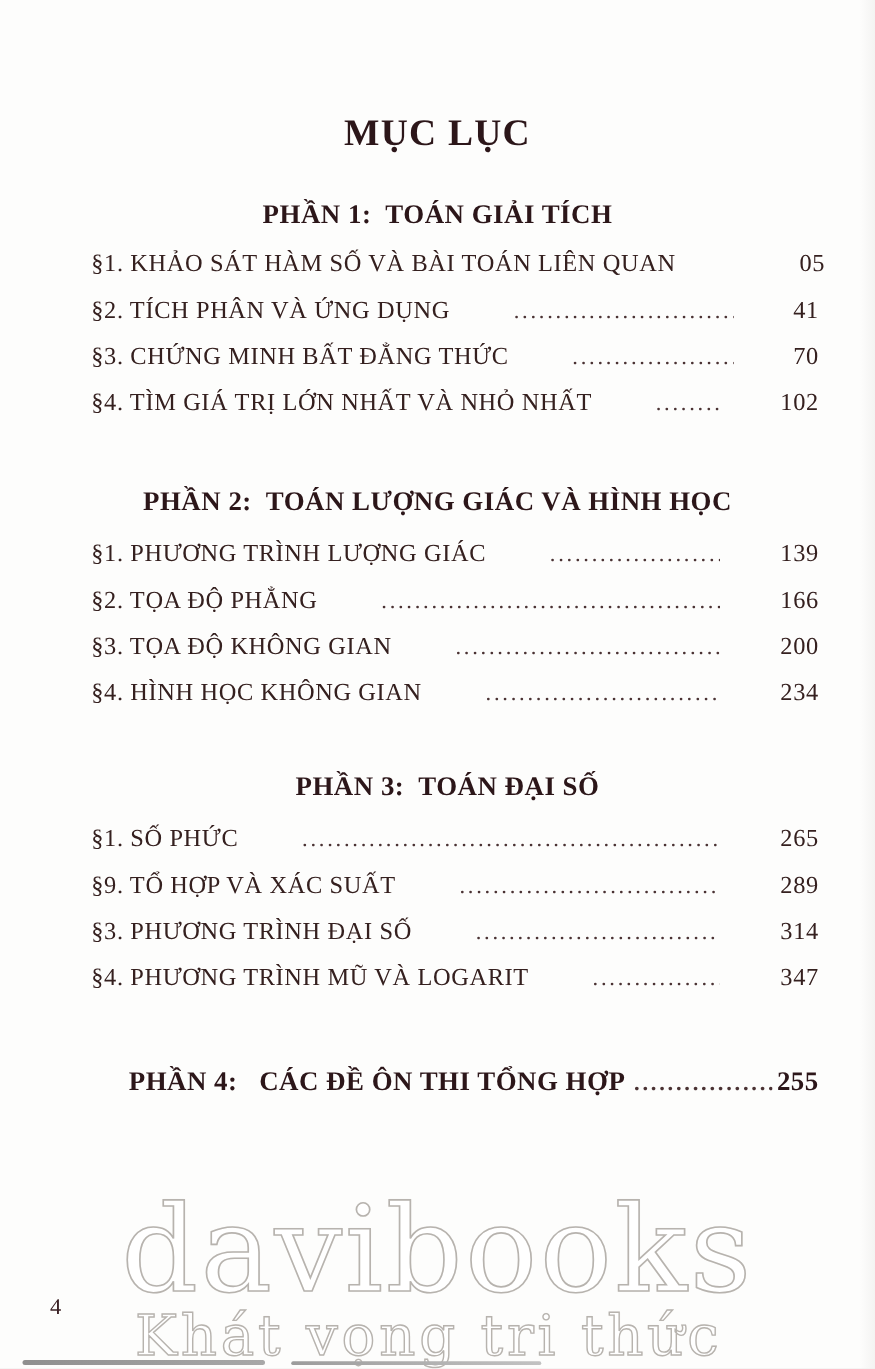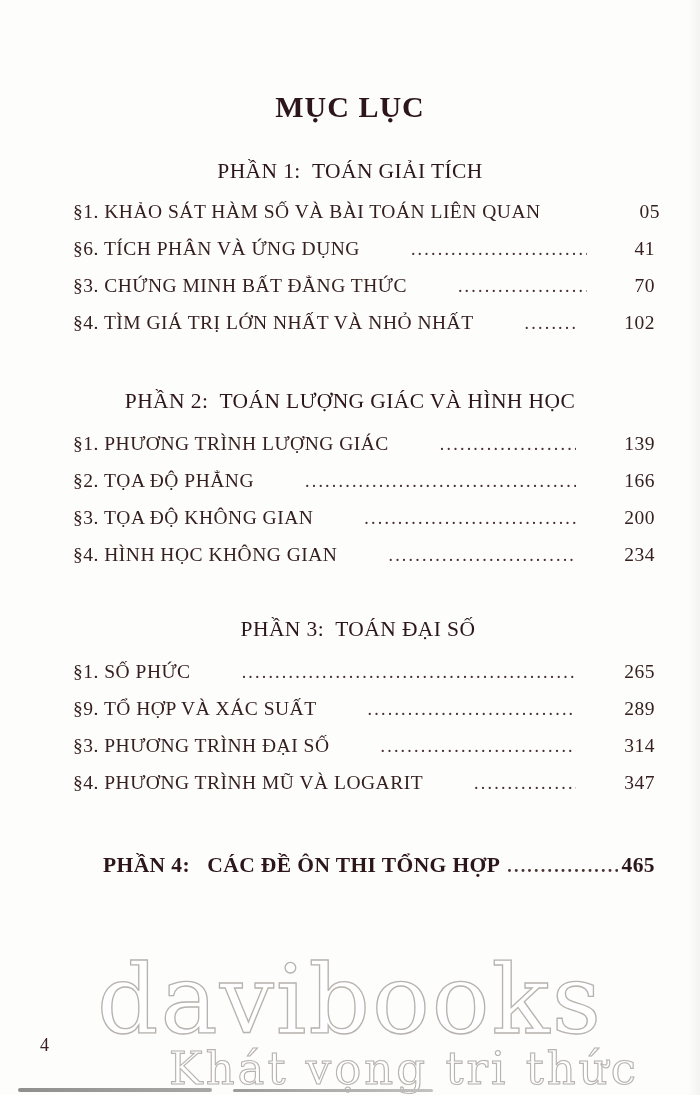--- a/index.html
+++ b/index.html
@@ -22,21 +22,21 @@
     letter-spacing: 1px;
     color: #2c1619;
     white-space: pre;
   }
   .section-heading {
     position: absolute;
     left: 0; right: 0;
     margin: 0;
     text-align: center;
     font-size: 21.5px;
-    font-weight: normal;
+    font-weight: bold;
     letter-spacing: 0.4px;
     color: #2c1619;
     white-space: pre;
   }
   .h-p1 { top: 159px; }
   .h-p2 { top: 389px; }
   .h-p3 { top: 617px; margin-left: 16px; }
   .entries {
     position: absolute;
     left: 73px; right: 45px;
@@ -92,21 +92,20 @@
     font-family: "DejaVu Serif", "Liberation Serif", serif;
     color: #ffffff;
     -webkit-text-stroke: 1.3px #b7b3ae;
     text-shadow: 0 0 1px #cfcbc7;
     letter-spacing: 2px;
     pointer-events: none;
   }
   .watermark-tagline {
     position: absolute;
     top: 1046px; left: 108px; right: 0;
-    text-align: center;
     font-size: 45px;
     line-height: 1;
     font-family: "DejaVu Serif", "Liberation Serif", serif;
     color: #ffffff;
     -webkit-text-stroke: 1.1px #b7b3ae;
     text-shadow: 0 0 1px #cfcbc7;
     letter-spacing: 3px;
     pointer-events: none;
   }
   .page-number {
@@ -144,21 +143,21 @@
   <h1 class="doc-title">MỤC LỤC</h1>
 
   <h2 class="section-heading h-p1">PHẦN 1:  TOÁN GIẢI TÍCH</h2>
   <div class="entries e-p1">
     <div class="entry">
       <span class="lbl">§1. KHẢO SÁT HÀM SỐ VÀ BÀI TOÁN LIÊN QUAN</span>
       <span class="dots"></span>
       <span class="pg">05</span>
     </div>
     <div class="entry">
-      <span class="lbl">§6. TÍCH PHÂN VÀ ỨNG DỤNG</span>
+      <span class="lbl">§2. TÍCH PHÂN VÀ ỨNG DỤNG</span>
       <span class="dots"></span>
       <span class="pg">41</span>
     </div>
     <div class="entry">
       <span class="lbl">§3. CHỨNG MINH BẤT ĐẲNG THỨC</span>
       <span class="dots"></span>
       <span class="pg">70</span>
     </div>
     <div class="entry">
       <span class="lbl">§4. TÌM GIÁ TRỊ LỚN NHẤT VÀ NHỎ NHẤT</span>
@@ -211,21 +210,21 @@
     <div class="entry">
       <span class="lbl">§4. PHƯƠNG TRÌNH MŨ VÀ LOGARIT</span>
       <span class="dots"></span>
       <span class="pg">347</span>
     </div>
   </div>
 
   <div class="final-row">
     <span class="lbl">PHẦN 4:   CÁC ĐỀ ÔN THI TỔNG HỢP</span>
     <span class="dots"></span>
-    <span class="pg">465</span>
+    <span class="pg">255</span>
   </div>
 
   <div class="watermark-brand">davibooks</div>
   <div class="watermark-tagline">Khát vọng tri thức</div>
 
   <div class="page-number">4</div>
 
   <div class="scan-bar-1"></div>
   <div class="scan-bar-2"></div>
   <div class="scan-edge-right"></div>

